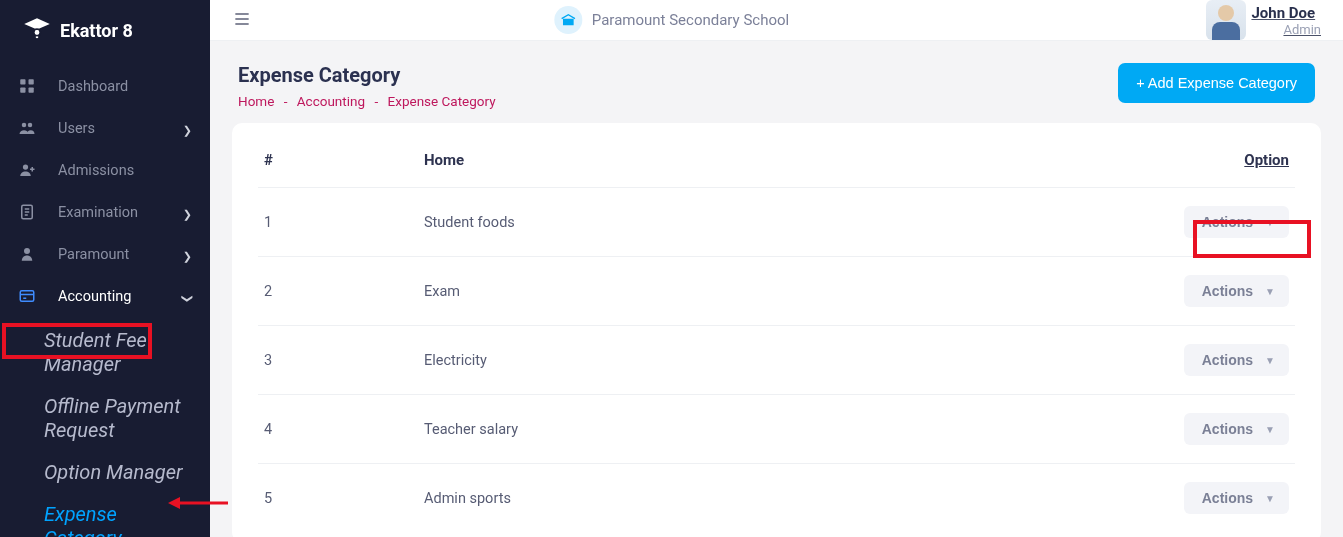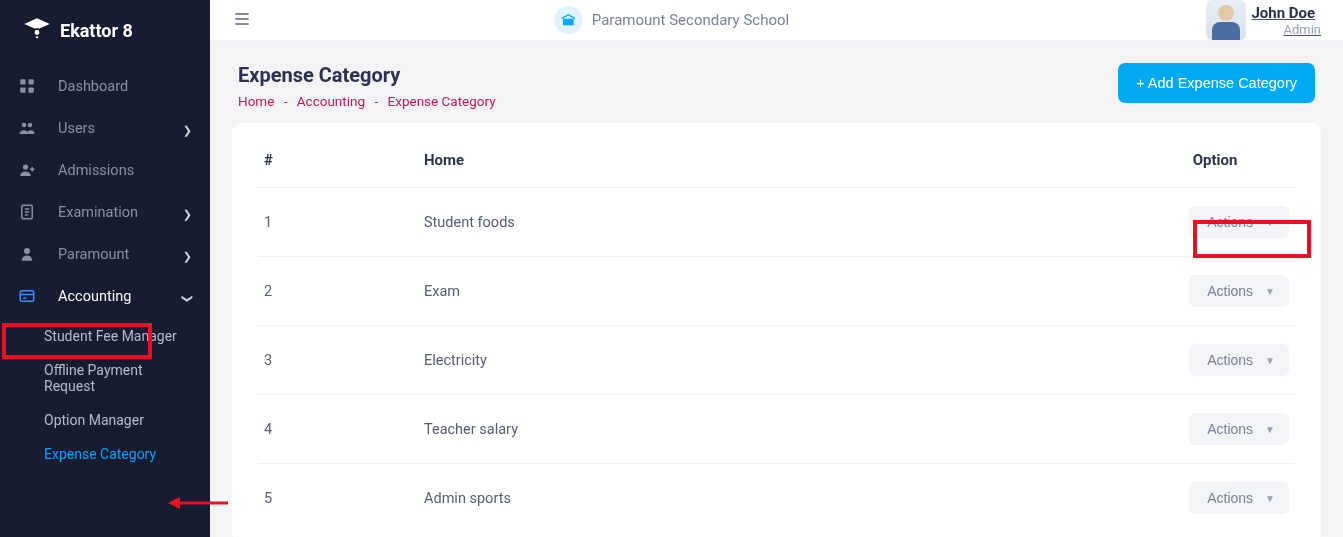--- a/index.html
+++ b/index.html
@@ -55,22 +55,23 @@
     height: 18px;
     display: flex;
     align-items: center;
     justify-content: center;
     flex-shrink: 0;
   }
   .subnav { list-style: none; padding: 2px 0 4px 0; }
   .subnav-item {
     padding: 9px 26px 9px 44px;
     color: #b6bacd;
-    font-size: 14px;
+    font-size: 20px;
     cursor: pointer;
+    font-style: italic;
   }
   .subnav-item.active { color: #00a3ff; }
 
   
   .main { flex: 1; display: flex; flex-direction: column; min-width: 0; }
 
   .topbar {
     height: 56px;
     background: #fff;
     display: flex;
@@ -139,42 +140,42 @@
   }
   table { width: 100%; border-collapse: collapse; }
   thead th {
     text-align: left;
     color: #2e3350;
     font-weight: 700;
     font-size: 15px;
     padding: 14px 6px 18px 6px;
     border-bottom: 1px solid #eef0f3;
   }
-  thead th:last-child { text-align: center; }
+  thead th:last-child { text-align: right; text-decoration: underline; }
   tbody td {
     padding: 18px 6px;
     border-bottom: 1px solid #eef0f3;
     color: #575c74;
     font-size: 14.5px;
     vertical-align: middle;
   }
   tbody tr:last-child td { border-bottom: none; }
   tbody td:last-child { text-align: right; }
   .actions-btn {
     background: #f3f4f8;
     color: #7b8096;
     border: none;
     border-radius: 6px;
     padding: 8px 14px 8px 18px;
     font-size: 14px;
     cursor: pointer;
     display: inline-flex;
     align-items: center;
     gap: 12px;
-    font-weight: 400;
+    font-weight: 700;
   }
   .actions-btn .caret { font-size: 10px; color: #9aa0b4; }
 
   
   .annot-box {
     position: absolute;
     border: 4px solid #e81123;
     pointer-events: none;
     z-index: 50;
   }

